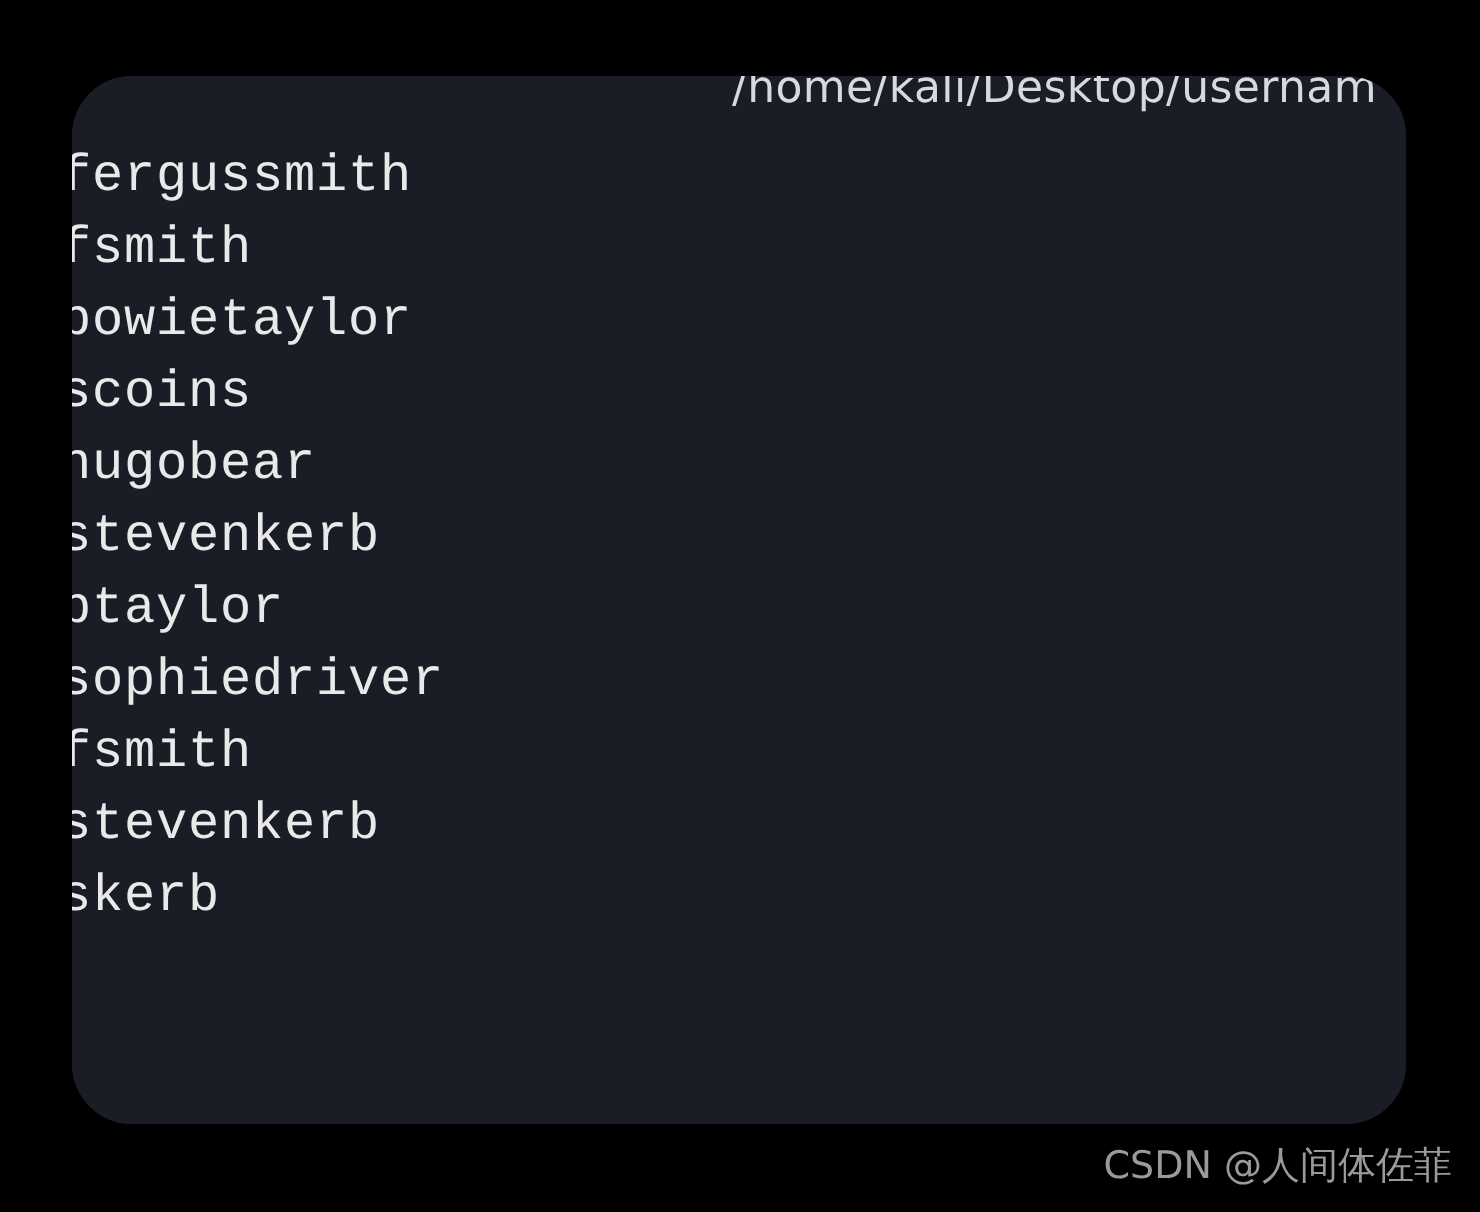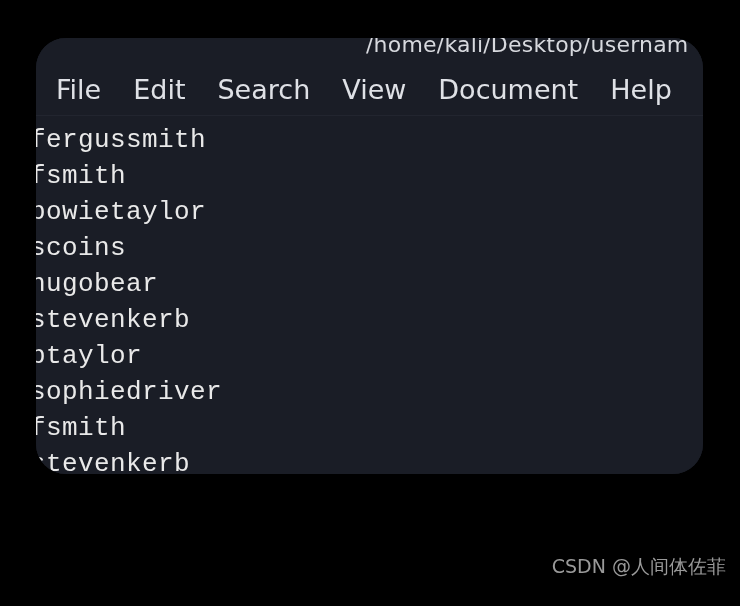--- a/index.html
+++ b/index.html
@@ -14,21 +14,21 @@
     overflow: hidden;
     font-family: "DejaVu Sans", sans-serif;
   }
 
   
   #editor-window {
     position: absolute;
     left: 36px;
     top: 38px;
     width: 667px;
-    height: 436px;
+    height: 524px;
     background: #1a1d26;
     border-radius: 30px;
     overflow: hidden;
     display: flex;
     flex-direction: column;
   }
 
   
   #title-bar {
     position: relative;
@@ -92,57 +92,37 @@
     height: 36px;
     color: #e9e9e9;
     white-space: pre;
     letter-spacing: 0.4px;
   }
 
   
   #watermark {
     position: absolute;
     right: 14px;
-    bottom: 26px;
+    bottom: 10px;
     font-family: "DejaVu Sans", sans-serif;
     font-size: 19px;
     color: #9a9a9a;
     white-space: nowrap;
     text-align: right;
   }
 </style>
 </head>
 <body>
 
 <div id="editor-window">
 
   <div id="title-bar">
     <div id="title-text">/home/kali/Desktop/usernam</div>
   </div>
 
-  <div id="menu-bar">
-    <div class="menu-item">
-      <span>File</span>
-    </div>
-    <div class="menu-item">
-      <span>Edit</span>
-    </div>
-    <div class="menu-item">
-      <span>Search</span>
-    </div>
-    <div class="menu-item">
-      <span>View</span>
-    </div>
-    <div class="menu-item">
-      <span>Document</span>
-    </div>
-    <div class="menu-item">
-      <span>Help</span>
-    </div>
-  </div>
 
   <div id="text-area">
     <div id="text-lines">
       <div class="text-line">fergussmith</div>
       <div class="text-line">fsmith</div>
       <div class="text-line">bowietaylor</div>
       <div class="text-line">scoins</div>
       <div class="text-line">hugobear</div>
       <div class="text-line">stevenkerb</div>
       <div class="text-line">btaylor</div>

